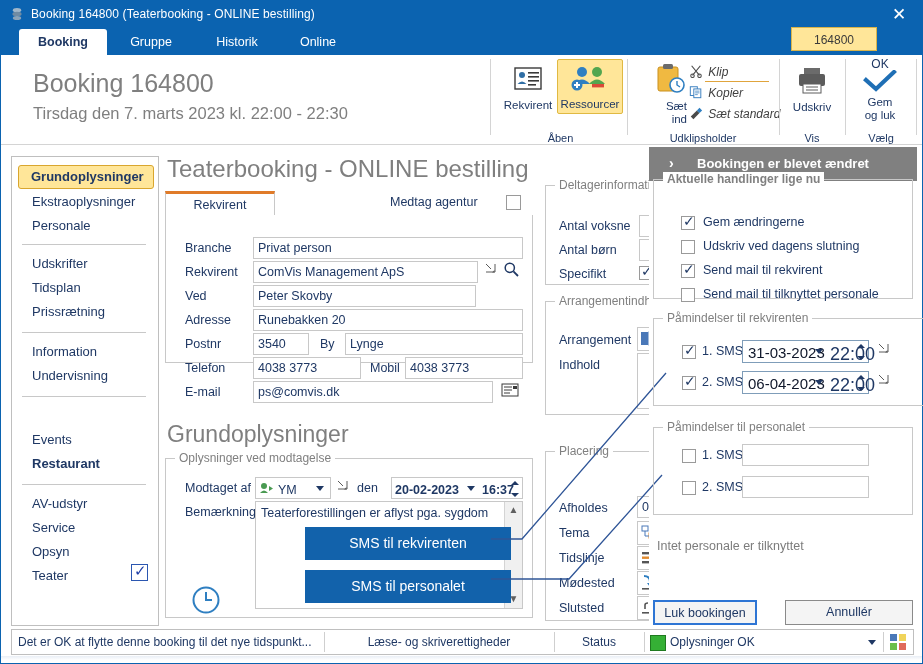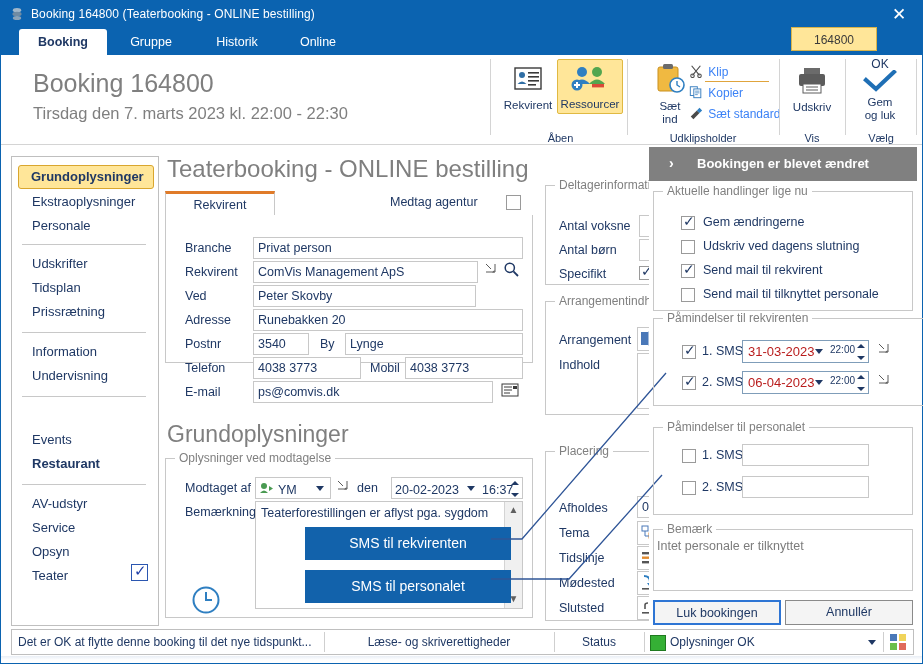--- a/index.html
+++ b/index.html
@@ -32,21 +32,21 @@
   .ribbon{position:absolute;left:0;top:54px;width:921px;height:90px;background:#ffffff;}
   .hdr-title{position:absolute;left:32px;top:14px;font-size:25px;color:#7f7f7f;font-weight:300;}
   .hdr-sub{position:absolute;left:32px;top:49px;font-size:16.5px;color:#7f7f7f;}
 
   .rgroup{position:absolute;top:0;height:90px;}
   .rgroup .glabel{position:absolute;bottom:1px;width:100%;text-align:center;font-size:11px;color:#1f3864;}
   .vsep{position:absolute;top:4px;width:1px;height:76px;background:#d4d4d4;}
   .rbtn{position:absolute;text-align:center;font-size:11.5px;color:#1f3864;cursor:pointer;}
   .rbtn .cap{display:block;margin-top:2px;line-height:12.5px;}
   .rbtn-sel{background:#ffe699;border:1px solid #e0b942;border-radius:2px;}
-  .smallbtn{position:absolute;font-size:12px;color:#3b82f6;cursor:pointer;white-space:nowrap;}
+  .smallbtn{position:absolute;font-size:12px;color:#404040;cursor:pointer;white-space:nowrap;font-style:italic;}
   .smallbtn .ico{display:inline-block;width:18px;text-align:center;vertical-align:middle;}
   .ribbon-bottomline{position:absolute;left:0;top:143px;width:921px;height:1px;background:#d4d4d4;}
 
   
   .sidebar{position:absolute;left:10px;top:155px;width:148px;height:470px;
            background:#ffffff;border:1px solid #bfbfbf;box-sizing:border-box;}
   .side-item{position:absolute;left:8px;height:22px;line-height:22px;font-size:13px;
              color:#1f3864;cursor:pointer;padding-left:12px;width:128px;box-sizing:border-box;}
   .side-item.sel{background:#ffe699;border:1px solid #d9a62e;border-radius:3px;height:24px;line-height:22px;
                  font-weight:600;left:6px;width:136px;}
@@ -88,24 +88,24 @@
 
   
   .right{position:absolute;left:648px;top:146px;width:268px;height:480px;}
   .notifbar{position:absolute;left:0;top:0;width:268px;height:34px;background:#808080;color:#fff;}
   .notifbar .chev{position:absolute;left:20px;top:8px;font-size:14px;font-weight:bold;}
   .notifbar .ntext{position:absolute;left:0;top:9px;width:268px;text-align:center;font-size:13px;font-weight:bold;}
 
   .rclabel{position:absolute;font-size:12.5px;color:#1f3864;white-space:nowrap;}
 
   .dtfield{position:absolute;border:1px solid #7f9db9;background:#fff;box-sizing:border-box;height:23px;}
-  .dtfield .d{position:absolute;left:5px;top:3px;font-size:13px;color:#b91c1c;}
+  .dtfield .d{position:absolute;left:5px;top:3px;font-size:15px;color:#0f172a;}
   .dtfield .caret{position:absolute;top:8px;width:0;height:0;border-left:4px solid transparent;
                   border-right:4px solid transparent;border-top:5px solid #1f3864;}
-  .dtfield .t{position:absolute;top:3px;font-size:10px;color:#1f3864;text-align:right;}
+  .dtfield .t{position:absolute;top:3px;font-size:18px;color:#1f3864;text-align:right;}
   .spin{position:absolute;right:3px;top:3px;width:8px;height:16px;}
   .spin i{position:absolute;left:0;width:0;height:0;border-left:4px solid transparent;border-right:4px solid transparent;}
   .spin i.up{top:0;border-bottom:4px solid #1f3864;}
   .spin i.dn{bottom:0;border-top:4px solid #1f3864;}
 
   .plainfield{position:absolute;border:1px solid #c8c8c8;background:#fff;box-sizing:border-box;height:22px;}
 
   .footbtn{position:absolute;height:25px;background:#f4f4f4;border:1px solid #8a8a8a;box-sizing:border-box;
            font-size:12.5px;color:#1f3864;text-align:center;line-height:23px;cursor:pointer;
            font-family:"Liberation Sans",sans-serif;}
@@ -174,21 +174,21 @@
             <rect x="8" y="18" width="2" height="6" fill="#fff"></rect>
           <rect x="24" y="20" width="12" height="3.4" fill="#d94a38"></rect>
         </svg>
         <span class="cap">Ressourcer</span>
       </div>
       <div class="glabel">Åben</div>
     </div>
 
     <div class="vsep" style="left:626px;"></div>
     <div class="rgroup" style="left:628px;width:148px;">
-      <div class="rbtn" style="left:16px;top:6px;width:50px;">
+      <div class="rbtn" style="left:8px;top:6px;width:50px;text-align:right;">
         <svg width="34" height="34" viewBox="0 0 34 34" style="margin-top:1px;">
           <rect x="5" y="5" width="20" height="24" rx="2" fill="#f0b941" stroke="#c9901f"></rect>
           <rect x="10" y="2" width="10" height="5" rx="1.5" fill="#6b6b6b"></rect>
           <circle cx="24" cy="23" r="7" fill="#fff" stroke="#2f7fc1" stroke-width="1.6"></circle>
           <path d="M24 19 v4 l3 2" stroke="#2f7fc1" stroke-width="1.4" fill="none"></path>
         </svg>
         <span class="cap">Sæt</span>
         <span class="cap" style="margin-top:0;">ind</span>
       </div>
       <div class="smallbtn" style="left:58px;top:9px;">
@@ -349,21 +349,21 @@
       <span style="position:absolute;right:6px;top:8px;width:0;height:0;border-left:4px solid transparent;border-right:4px solid transparent;border-top:5px solid #1f3864;"></span>
     </div>
     <span class="iconbtn" style="left:172px;top:327px;">
       <svg width="11" height="11" viewBox="0 0 11 11">
           <path d="M1 9h9V1" stroke="#5a5a5a" fill="none"></path>
           <path d="M9.5 7 L9.5 9.5 L7 9.5 z" fill="#5a5a5a"></path>
           <path d="M1 1 l5 5" stroke="#5a5a5a"></path>
         </svg>
     </span>
     <div class="flabel" style="left:192px;top:328px;">den</div>
-    <div class="finput" style="left:226px;top:324px;width:132px;">
+    <div class="finput" style="left:226px;top:324px;width:132px;font-weight:bold;">
       <span style="position:absolute;left:3px;top:2px;">20-02-2023</span>
       <span style="position:absolute;left:75px;top:8px;width:0;height:0;border-left:4px solid transparent;border-right:4px solid transparent;border-top:5px solid #1f3864;"></span>
       <span style="position:absolute;left:90px;top:2px;">16:37</span>
       <span class="spin">
           <i class="up"></i>
           <i class="dn"></i>
         </span>
     </div>
 
     <div class="flabel" style="left:20px;top:352px;">Bemærkning</div>
@@ -454,21 +454,21 @@
     <polyline points="490,578 568,578 661,474" fill="none" stroke="#2f5597" stroke-width="1.3"></polyline>
   </svg>
 
   <div class="right">
 
     <div class="notifbar">
       <span class="chev">›</span>
       <span class="ntext">Bookingen er blevet ændret</span>
     </div>
 
-    <div class="grp" style="left:4px;top:44px;width:260px;height:120px;">
+    <div class="grp" style="left:4px;top:32px;width:260px;height:120px;font-weight:bold;">
       <span class="cap">Aktuelle handlinger lige nu</span>
     </div>
     <div class="chkbox on" style="left:32px;top:69px;"></div>
     <div class="rclabel" style="left:54px;top:68px;">Gem ændringerne</div>
     <div class="chkbox" style="left:32px;top:93px;"></div>
     <div class="rclabel" style="left:54px;top:92px;">Udskriv ved dagens slutning</div>
     <div class="chkbox on" style="left:32px;top:117px;"></div>
     <div class="rclabel" style="left:54px;top:116px;">Send mail til rekvirent</div>
     <div class="chkbox" style="left:32px;top:141px;"></div>
     <div class="rclabel" style="left:54px;top:140px;">Send mail til tilknyttet personale</div>
@@ -517,26 +517,23 @@
     <div class="grp" style="left:4px;top:280px;width:260px;height:88px;">
       <span class="cap">Påmindelser til personalet</span>
     </div>
     <div class="chkbox" style="left:33px;top:302px;"></div>
     <div class="rclabel" style="left:53px;top:301px;">1. SMS</div>
     <input class="plainfield" style="left: 93px; top: 297px; width: 127px; padding: 0px 4px; font-family: &quot;Liberation Sans&quot;, sans-serif; font-size: 12.5px; color: rgb(31, 56, 100);" value="">
     <div class="chkbox" style="left:33px;top:334px;"></div>
     <div class="rclabel" style="left:53px;top:333px;">2. SMS</div>
     <input class="plainfield" style="left: 93px; top: 329px; width: 127px; padding: 0px 4px; font-family: &quot;Liberation Sans&quot;, sans-serif; font-size: 12.5px; color: rgb(31, 56, 100);" value="">
 
-    <div class="grp" style="left:4px;top:382px;width:260px;height:62px;">
-      <span class="cap">Bemærk</span>
-    </div>
     <div style="position:absolute;left:8px;top:392px;font-size:12.5px;color:#7c7c7c;">Intet personale er tilknyttet</div>
 
-    <div class="footbtn primary" style="left:4px;top:453px;width:128px;">Luk bookingen</div>
+    <div class="footbtn primary" style="left:4px;top:453px;width:104px;">Luk bookingen</div>
     <div class="footbtn" style="left:136px;top:453px;width:128px;">Annullér</div>
   </div>
 
   <div class="statusbar">
     <div class="stcell" style="left:6px;width:300px;">Det er OK at flytte denne booking til det nye tidspunkt...</div>
     <div class="stsep" style="left:312px;"></div>
     <div class="stcell" style="left:312px;width:230px;text-align:center;">Læse- og skriverettigheder</div>
     <div class="stsep" style="left:542px;"></div>
     <div class="stcell" style="left:542px;width:90px;text-align:center;">Status</div>
     <div class="stsep" style="left:632px;"></div>

